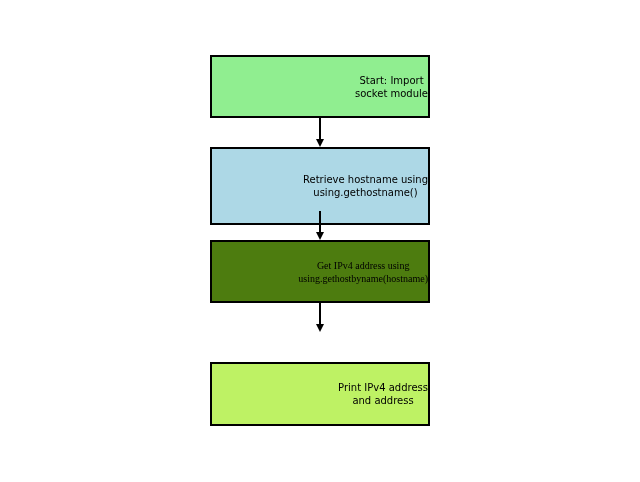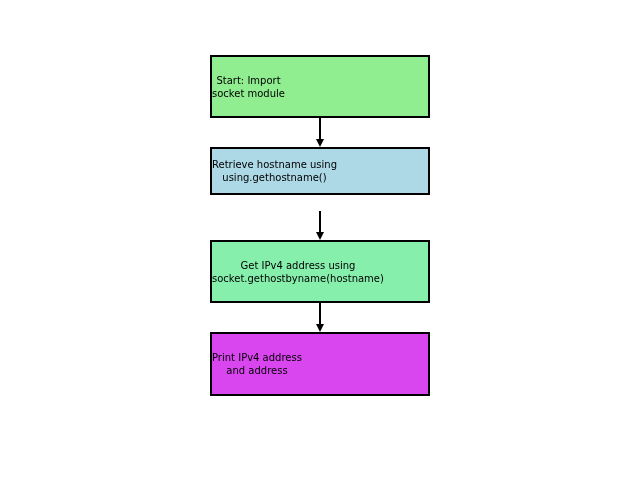--- a/index.html
+++ b/index.html
@@ -17,21 +17,21 @@
   }
   .node {
     position: absolute;
     left: 210px;
     width: 220px;
     height: 63px;
     box-sizing: border-box;
     border: 2px solid #000000;
     display: flex;
     align-items: center;
-    justify-content: flex-start;
+    justify-content: flex-end;
     text-align: center;
   }
   .node-text {
     font-size: 10px;
     line-height: 13px;
     color: #000000;
   }
   .arrow {
     position: absolute;
     left: 312px;
@@ -47,21 +47,21 @@
   }
   .arrow-head {
     width: 0;
     height: 0;
     border-left: 4px solid transparent;
     border-right: 4px solid transparent;
     border-top: 8px solid #000000;
   }
   
   .node-0 { top: 55px;  }
-  .node-1 { top: 147px; height: 48px; }
+  .node-1 { top: 147px; height: 78px; }
   .node-2 { top: 240px; }
   .node-3 { top: 332px; height: 64px; }
   .arrow-0 { top: 118px; height: 29px; }
   .arrow-1 { top: 211px; height: 29px; }
   .arrow-2 { top: 303px; height: 29px; }
 </style>
 </head>
 <body>
 
 <div class="canvas">
@@ -83,32 +83,32 @@
       <div>Retrieve hostname using</div>
       <div>using.gethostname()</div>
     </div>
   </div>
 
   <div class="arrow arrow-1">
     <div class="arrow-line"></div>
     <div class="arrow-head"></div>
   </div>
 
-  <div class="node node-2" style="background-color: #86efac;">
+  <div class="node node-2" style="background-color: #4d7c0f; font-family: Liberation Serif, serif;">
     <div class="node-text">
       <div>Get IPv4 address using</div>
-      <div>socket.gethostbyname(hostname)</div>
+      <div>using.gethostbyname(hostname)</div>
     </div>
   </div>
 
   <div class="arrow arrow-2">
     <div class="arrow-line"></div>
     <div class="arrow-head"></div>
   </div>
 
-  <div class="node node-3" style="background-color: #d946ef;">
+  <div class="node node-3" style="background-color: #bef264; margin-top: 30px;">
     <div class="node-text">
       <div>Print IPv4 address</div>
       <div>and address</div>
     </div>
   </div>
 
 </div>
 
 </body></html>

